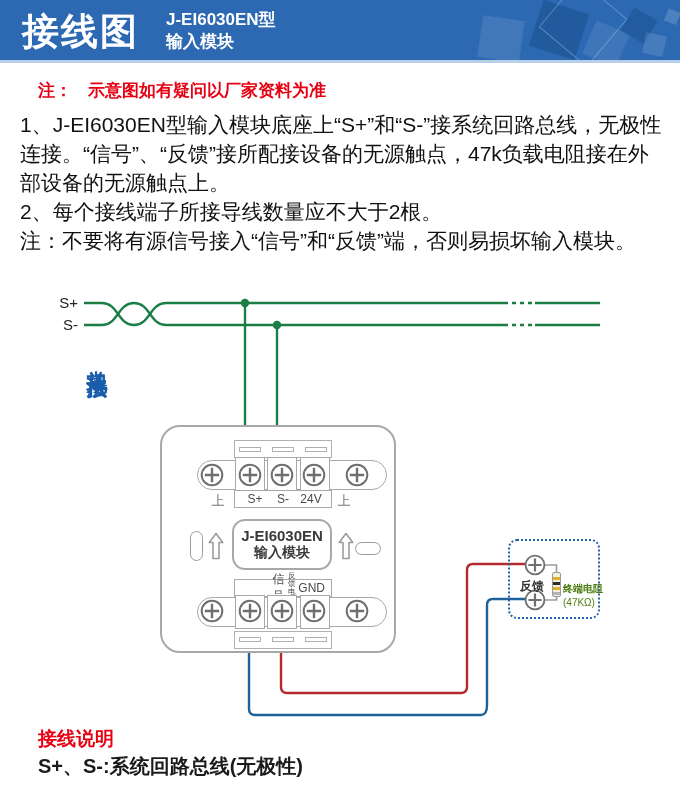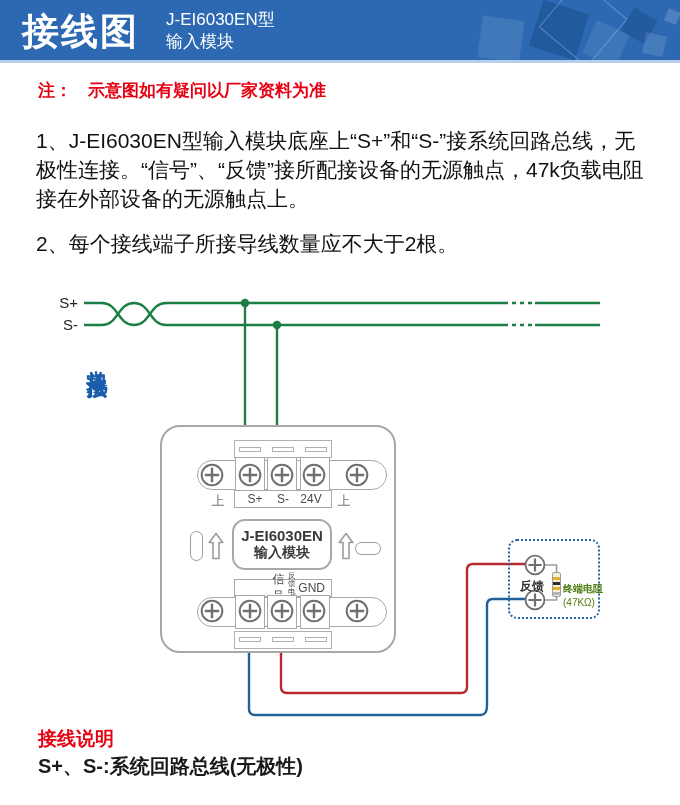--- a/index.html
+++ b/index.html
@@ -2,27 +2,27 @@
 <html><head>
 <meta charset="utf-8">
 <style>
   html,body{margin:0;padding:0;background:#fff;}
   .page{position:relative;width:680px;height:805px;background:#ffffff;overflow:hidden;
         font-family:"Liberation Sans","DejaVu Sans",sans-serif;}
   
   .header{position:absolute;left:0;top:0;width:680px;height:60px;background:#2c69b2;
           border-bottom:3px solid #b9cfe9;}
   .header-title{position:absolute;left:22px;top:7px;font-size:37px;font-weight:700;color:#fff;letter-spacing:2px;}
-  .header-subtitle{position:absolute;left:166px;top:9px;font-size:17px;line-height:22px;color:#fff;font-weight:400;}
+  .header-subtitle{position:absolute;left:166px;top:9px;font-size:17px;line-height:22px;color:#fff;font-weight:700;}
   .header-decor{position:absolute;right:0;top:0;width:240px;height:60px;}
   
   .note{position:absolute;left:38px;top:79px;font-size:17px;font-weight:700;color:#e60012;text-align:center;}
   .note-prefix{margin-right:16px;}
   .instructions{position:absolute;left:20px;top:110px;width:648px;font-size:21px;line-height:29px;color:#111;}
-  .instructions p{margin:16px;}
+  .instructions p{margin:0;}
   
   .wires{position:absolute;left:0;top:0;width:680px;height:805px;z-index:1;pointer-events:none;}
   .bus-label{position:absolute;width:38px;text-align:right;font-size:15px;color:#222;z-index:2;}
   .method-label{position:absolute;left:83px;top:354px;writing-mode:vertical-rl;text-orientation:upright;
                 font-size:21px;font-weight:700;color:#1a5dab;letter-spacing:2px;z-index:2;}
   
   .module{position:absolute;left:160px;top:425px;width:236px;height:228px;background:#fff;
           border:2px solid #a8a8a8;border-radius:20px;z-index:2;box-sizing:border-box;}
   .strip{position:absolute;left:72px;width:98px;height:18px;border:1.5px solid #b0b0b0;background:#fff;box-sizing:border-box;}
   .slot{position:absolute;width:22px;height:5px;border:1px solid #b0b0b0;box-sizing:border-box;}
@@ -80,20 +80,21 @@
     </svg>
   </div>
 
   <div class="note">
     <span class="note-prefix">注：</span><span>示意图如有疑问以厂家资料为准</span>
   </div>
 
   <div class="instructions">
     <p>1、J-EI6030EN型输入模块底座上“S+”和“S-”接系统回路总线，无极性连接。“信号”、“反馈”接所配接设备的无源触点，47k负载电阻接在外部设备的无源触点上。</p>
     <p>2、每个接线端子所接导线数量应不大于2根。</p>
+    <p>注：不要将有源信号接入“信号”和“反馈”端，否则易损坏输入模块。</p>
   </div>
 
   <svg class="wires">
     <g fill="none" stroke-width="2.4" stroke="#1b7e44">
       <path d="M84,303 L102,303 C118,303 118,325 134,325 C150,325 150,303 166,303 L508,303"></path>
       <path d="M512,303 h4 M520,303 h4 M528,303 h4"></path>
       <path d="M535,303 L600,303"></path>
       <path d="M84,325 L102,325 C118,325 118,303 134,303 C150,303 150,325 166,325 L508,325"></path>
       <path d="M512,325 h4 M520,325 h4 M528,325 h4"></path>
       <path d="M535,325 L600,325"></path>

